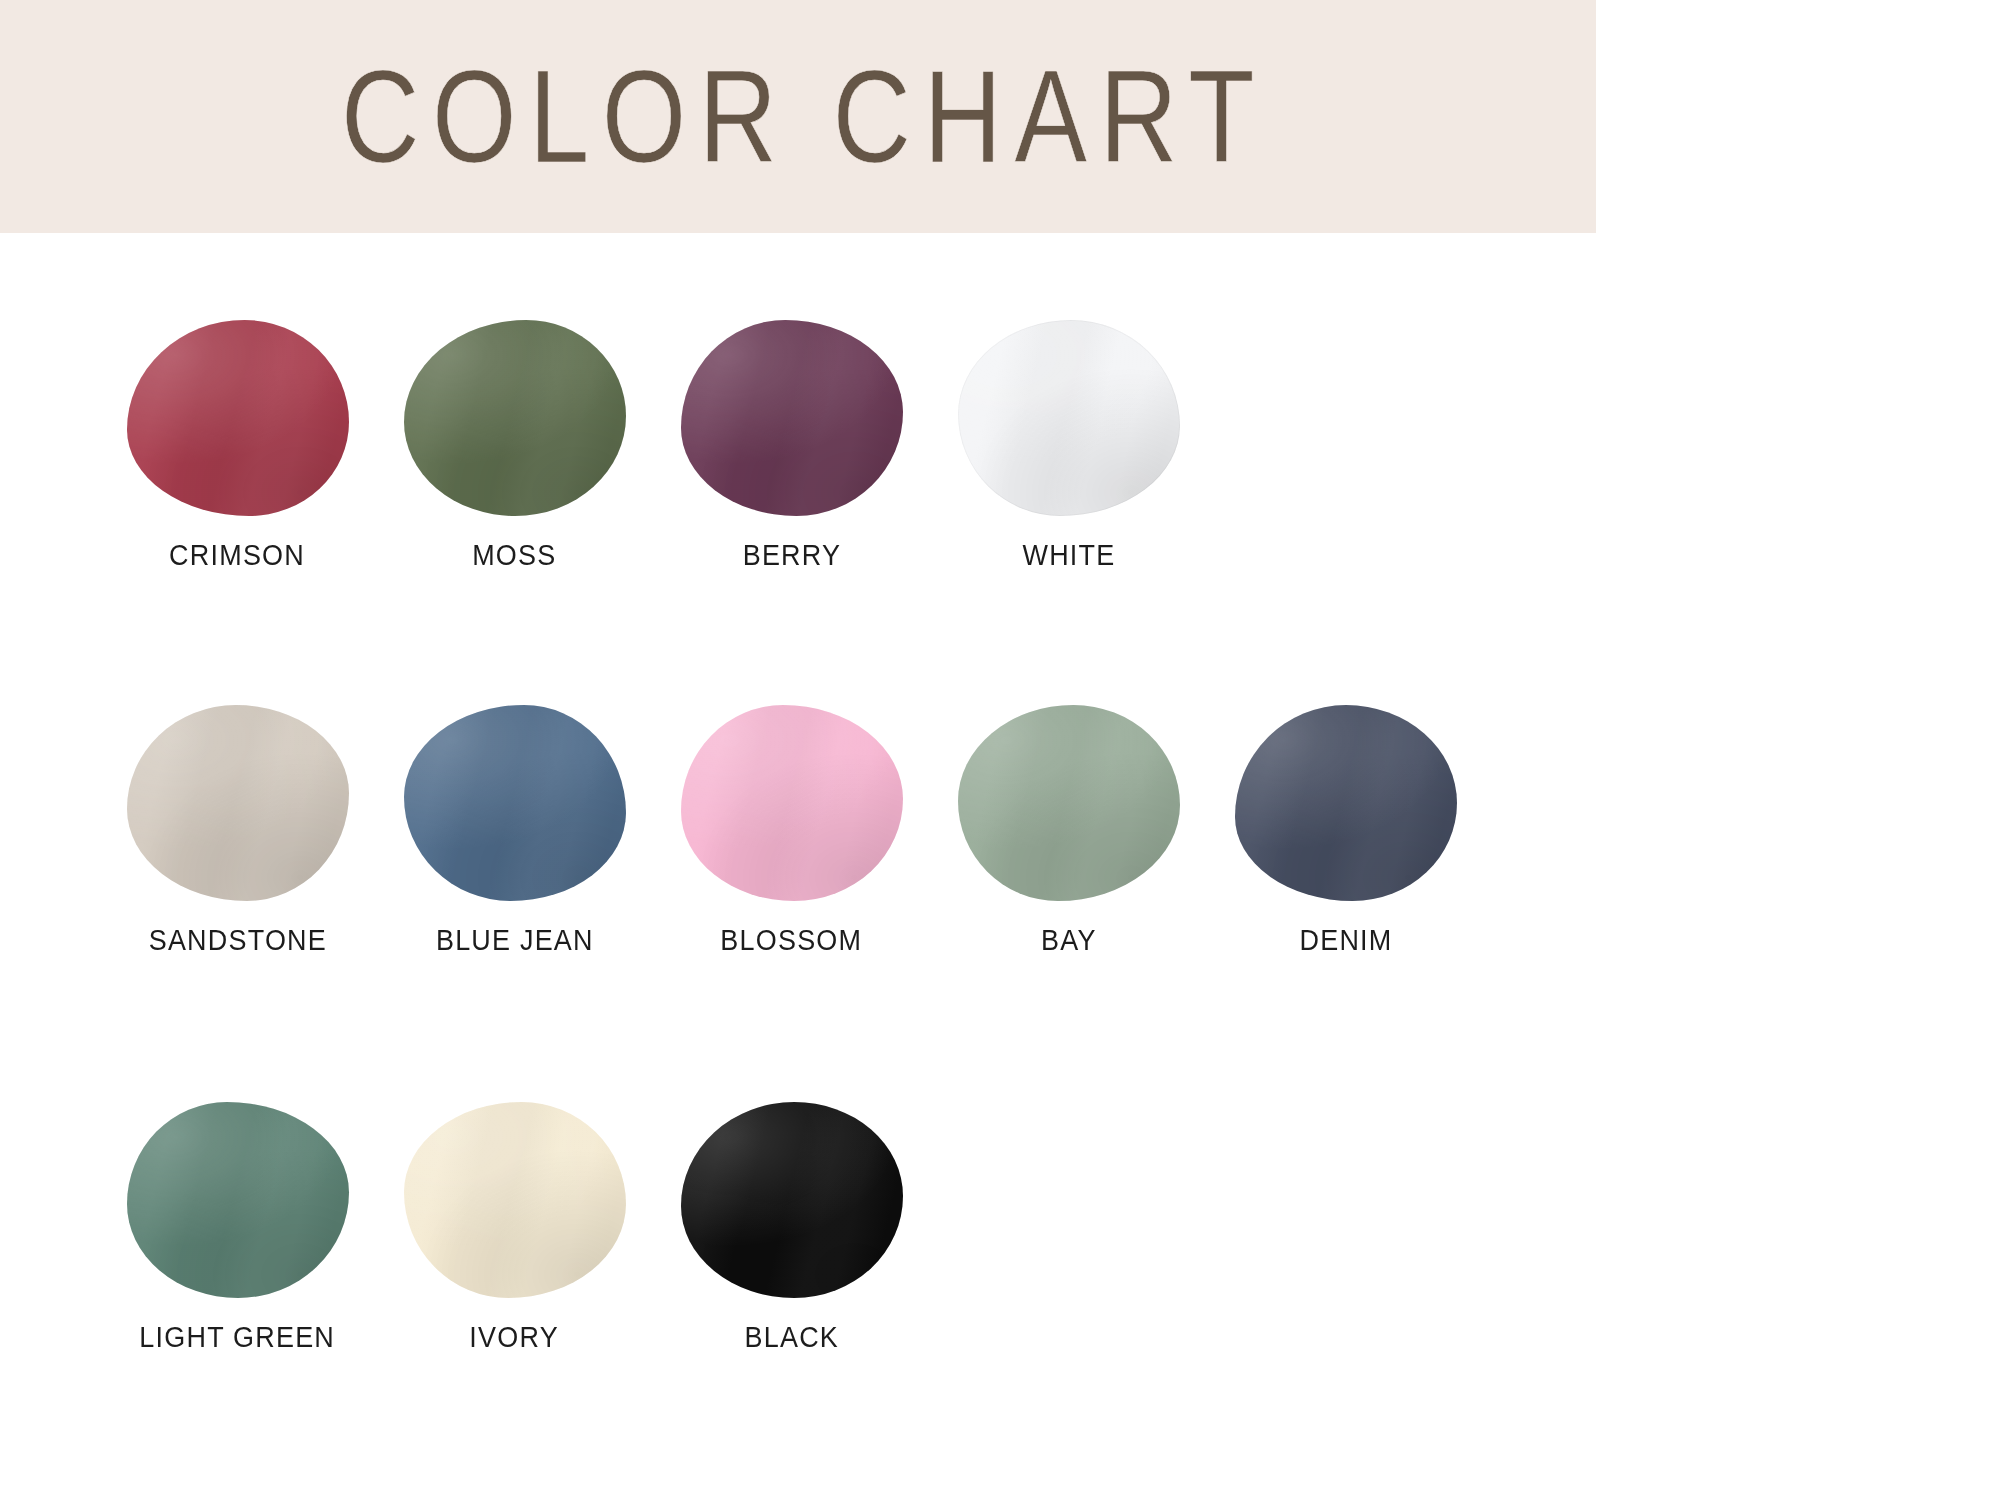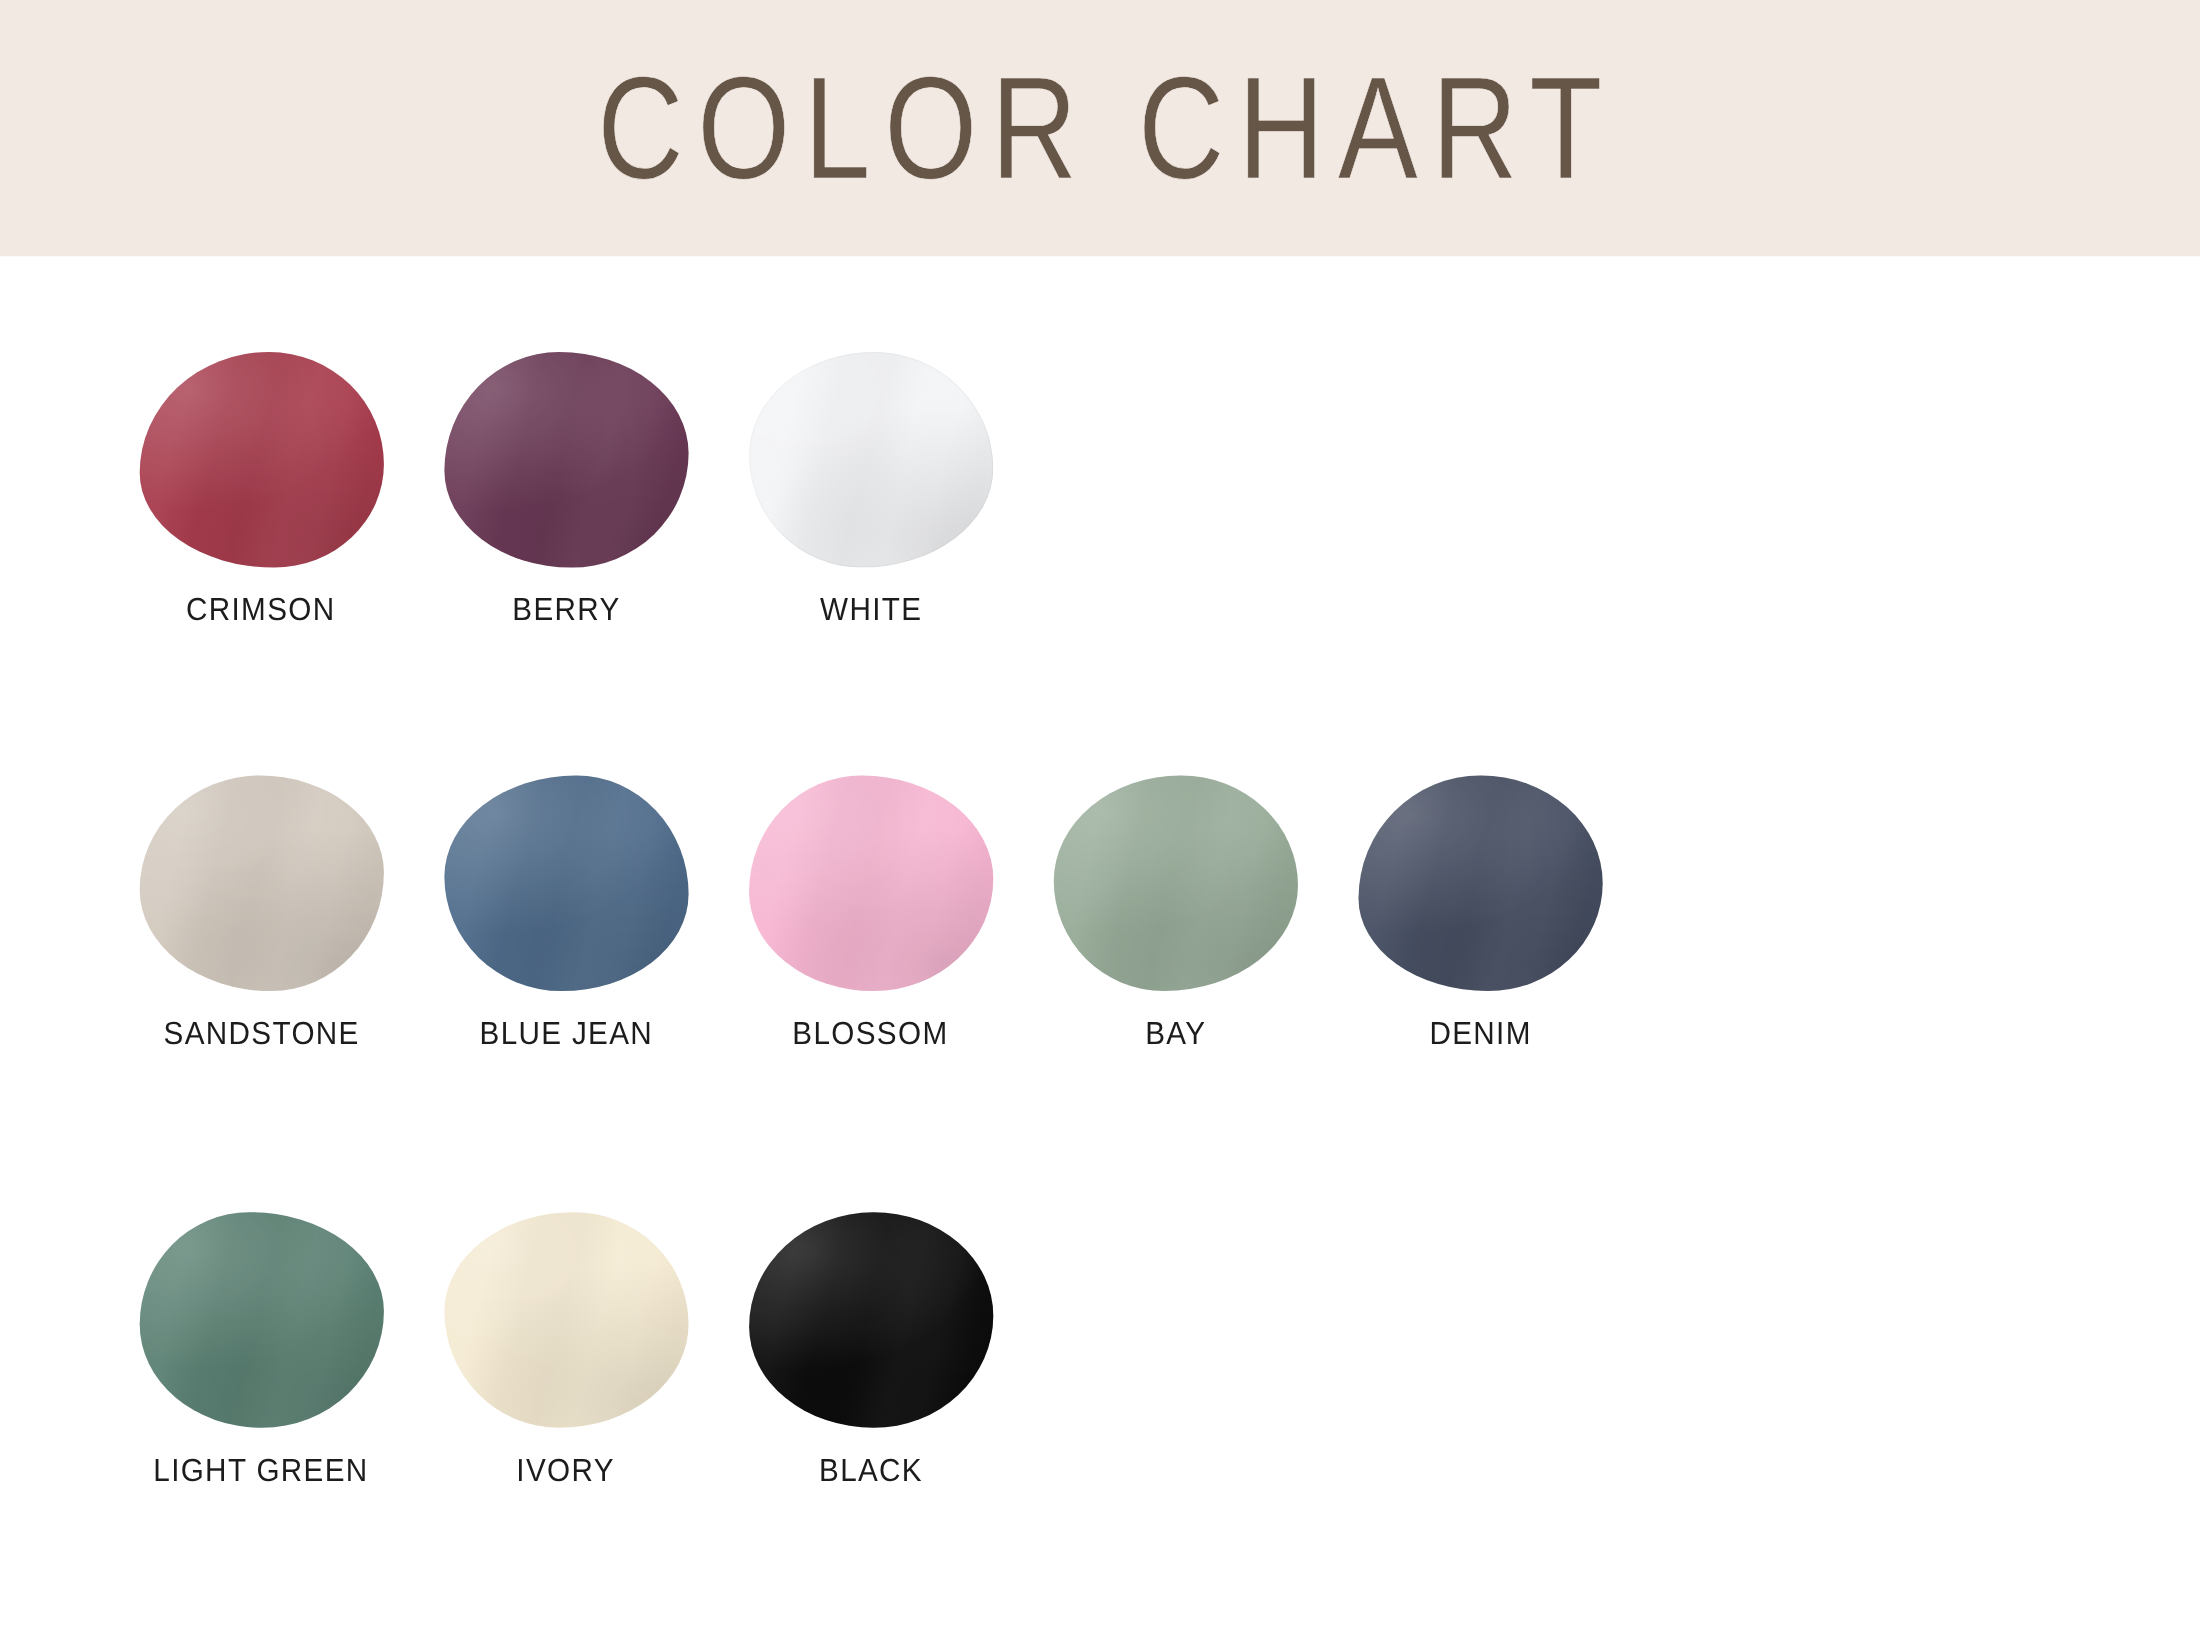--- a/index.html
+++ b/index.html
@@ -14,21 +14,21 @@
   #page {
     position:relative;
     width:2000px; height:1500px;
     background:#ffffff;
   }
 
   
   .header-band {
     position:absolute;
     left:0; top:0;
-    width:2000px; height:233px;
+    width:1596px; height:233px;
     background:#F2E9E3;
     display:flex;
     align-items:center;
     justify-content:center;
   }
 
   .chart-title {
     font-family:"Liberation Sans", sans-serif;
     font-size:112px;
     line-height:1;
@@ -160,20 +160,26 @@
       <div class="spacer"></div>
 
       <div class="cell">
         <div class="blob-wrap">
           <div class="blob v0" style="background: rgb(168, 61, 78);"></div>
         </div>
         <div class="swatch-label" style="color: rgb(28, 28, 28);">CRIMSON</div>
       </div>
 
 
+      <div class="cell">
+        <div class="blob-wrap">
+          <div class="blob v2" style="background: rgb(95, 111, 79);"></div>
+        </div>
+        <div class="swatch-label" style="color: rgb(28, 28, 28);">MOSS</div>
+      </div>
 
       <div class="cell">
         <div class="blob-wrap">
           <div class="blob v3" style="background: rgb(107, 58, 86);"></div>
         </div>
         <div class="swatch-label" style="color: rgb(28, 28, 28);">BERRY</div>
       </div>
 
       <div class="cell">
         <div class="blob-wrap">

